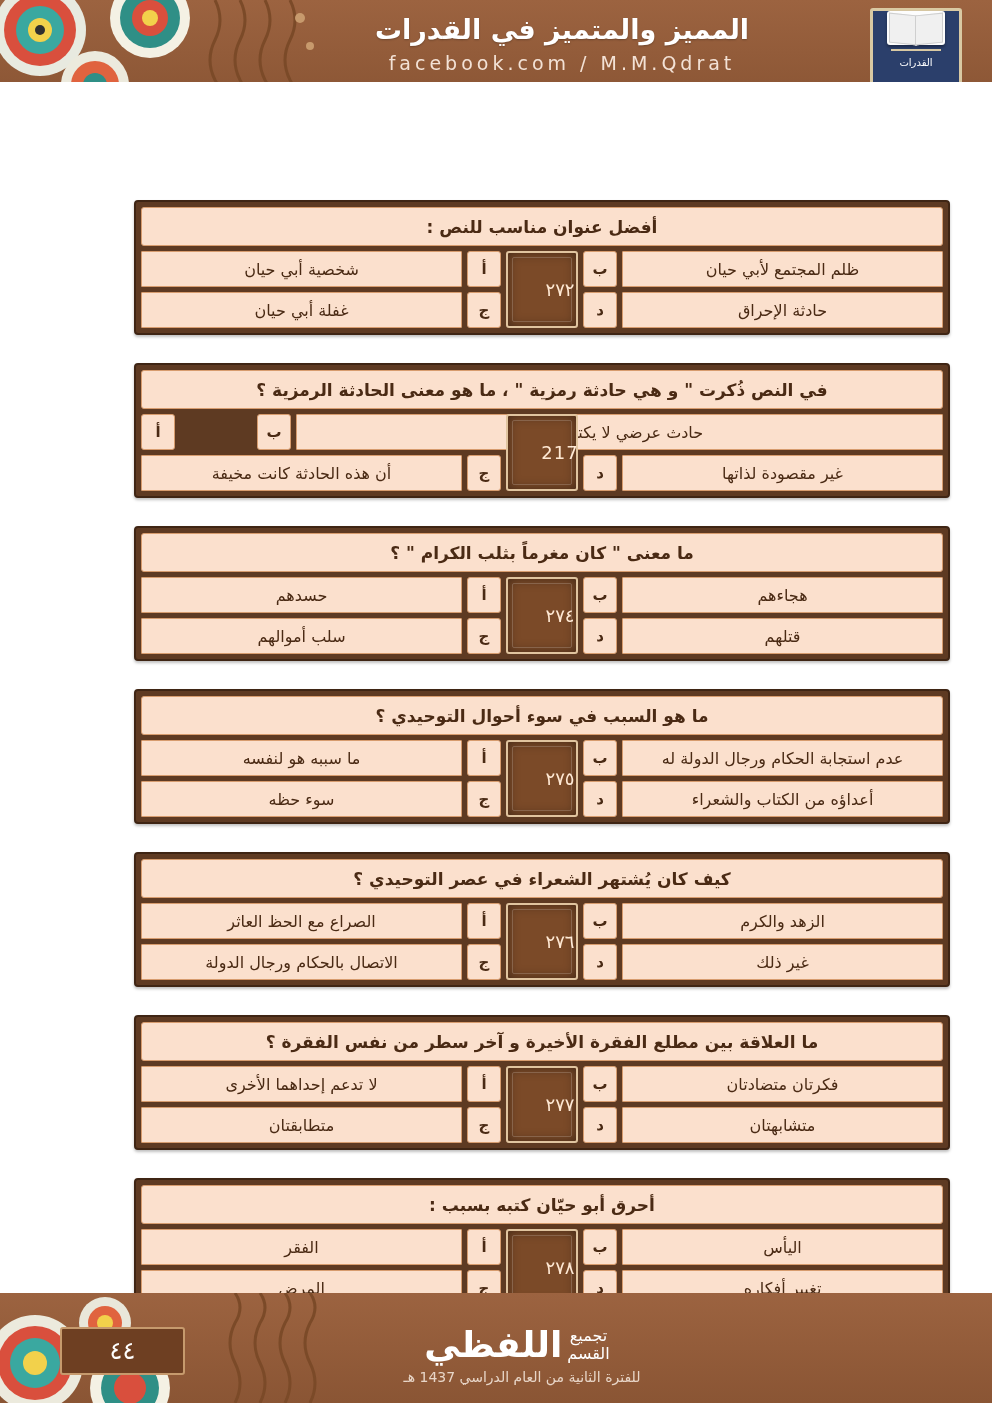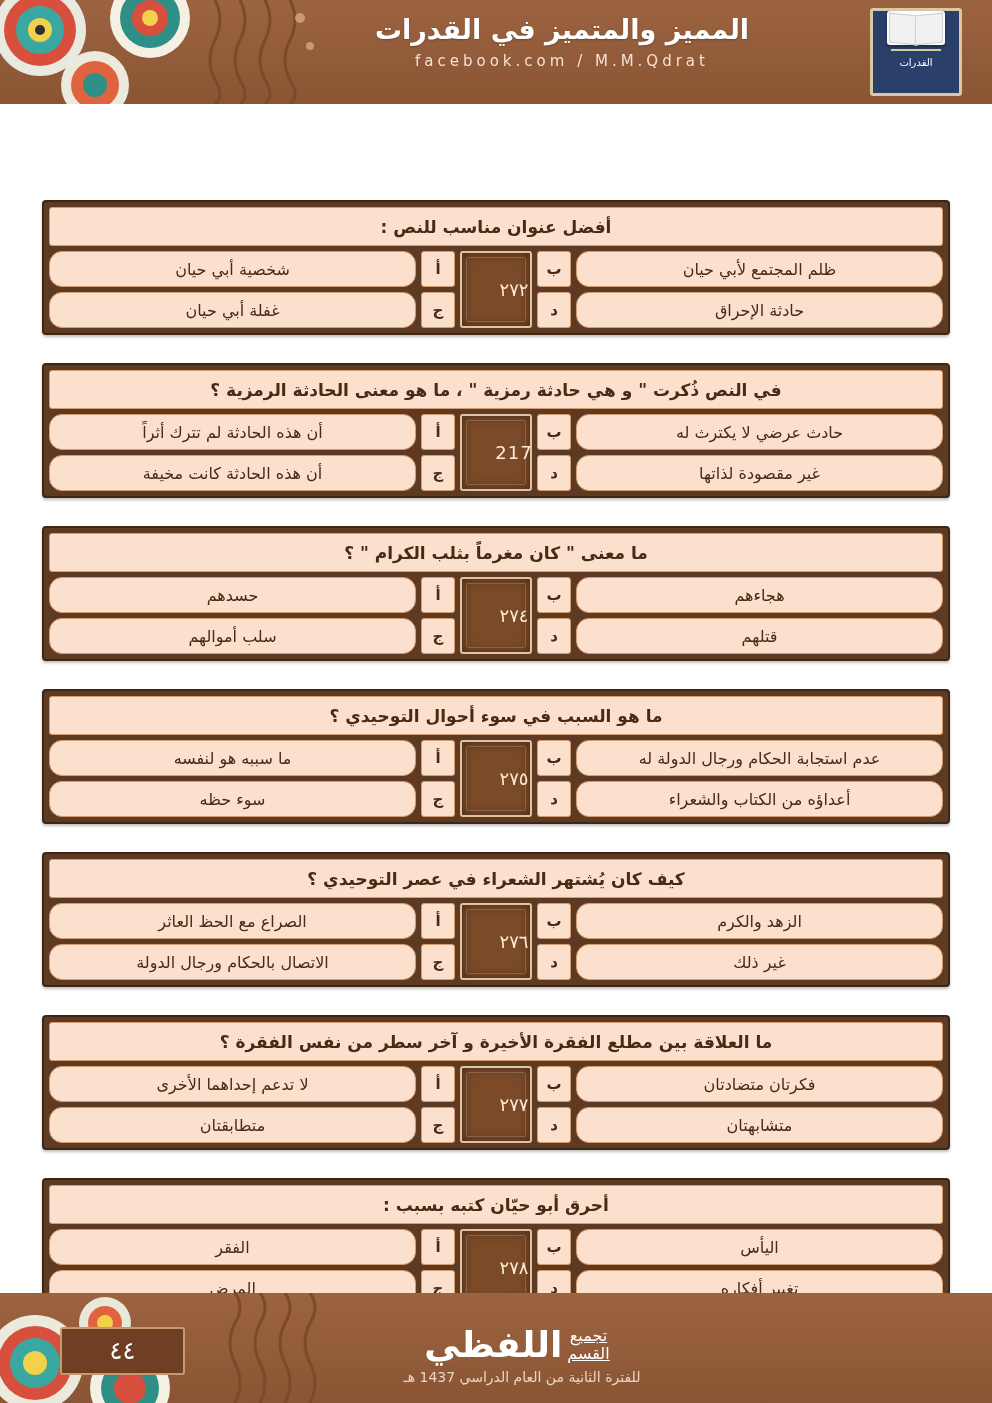--- a/index.html
+++ b/index.html
@@ -7,42 +7,42 @@
   body {
     width: 992px; height: 1403px;
     background: #ffffff;
     font-family: "DejaVu Sans", "Liberation Sans", sans-serif;
     position: relative;
     overflow: hidden;
   }
 
   
   .header {
-    position: absolute; top:0; left:0; width:992px; height:104px;
+    position: absolute; top:0; left:0; width:992px; height:82px;
     background: #8b5a3c;
     overflow: hidden;
   }
   .header-band {
     position:absolute; top:0; left:0; width:100%; height:104px;
     background: linear-gradient(180deg,#9c6340 0%, #8a5534 100%);
   }
   .header-deco {
     position:absolute; top:0; left:0; width:330px; height:104px;
     overflow:hidden;
   }
   .header-title-wrap {
     position:absolute; right:180px; top:14px; width:500px; text-align:center;
     color:#ffffff;
   }
   .header-title {
     font-size:27px; font-weight:bold; letter-spacing:1px; line-height:1.2;
     text-shadow:0 1px 2px rgba(0,0,0,.25);
   }
   .header-sub {
-    font-size:15px; letter-spacing:4px; margin-top:6px; color:#f3e2d6;
+    font-size:19px; letter-spacing:4px; margin-top:6px; color:#f3e2d6;
     direction:ltr;
   }
   .logo-box {
     position:absolute; right:30px; top:8px; width:92px; height:88px;
     background:#2b3f6b; border:3px solid #d9c9a3; border-radius:3px;
     display:flex; flex-direction:column; align-items:center; 
   }
   .logo-book {
     width:58px; height:34px; background:#fdfdfd; border-radius:3px;
     position:relative; box-shadow:0 2px 3px rgba(0,0,0,.35);
@@ -60,31 +60,31 @@
   .footer {
     position:absolute; bottom:0; left:0; width:992px; height:110px;
     background: linear-gradient(180deg,#9c6340 0%, #8a5534 100%);
     overflow:hidden;
   }
   .footer-deco { position:absolute; bottom:0; left:0; width:340px; height:110px; overflow:hidden;}
   .footer-title-wrap{
     position:absolute; right:230px; bottom:18px; width:480px; text-align:center; color:#fff;
   }
   .ft-main { font-size:36px; font-weight:bold; display:inline-block; vertical-align:middle;}
-  .ft-small{ font-size:16px; display:inline-block; vertical-align:middle; margin-right:10px; line-height:1.1; text-align:center;text-decoration:underline;}
+  .ft-small{ font-size:16px; display:inline-block; vertical-align:middle; margin-right:10px; line-height:1.1; text-align:center;}
   .ft-note { font-size:14px; color:#e8d6c8; margin-top:4px; letter-spacing:1px;}
   .page-num {
     position:absolute; left:60px; bottom:28px; width:125px; height:48px;
     background:#6e3f22; border:2px solid #c69a6d; border-radius:3px;
     color:#fff; font-size:24px; display:flex; align-items:center; justify-content:center;
   }
 
   
   .content {
-    position:absolute; top:200px; right:42px; width:908px;
+    position:absolute; top:200px; right:42px; width:816px;
   }
   .qblock {
     margin-bottom:28px;
     background:#5e3a22;
     border:2px solid #3f2514;
     border-radius:4px;
     padding:5px;
     position:relative;
     box-shadow:0 2px 3px rgba(0,0,0,.25);
   }
@@ -102,21 +102,21 @@
   .opts {
     position:relative;
     display:flex;
     flex-direction:column;
     gap:5px;
   }
   .optrow { display:flex; gap:5px; }
   .cell {
     background:#fbe0cd;
     border:1px solid #d79c6e;
-    border-radius:13px;
+    border-radius:1px;
     color:#4a2a14;
     font-size:16px;
     height:36px;
     display:flex; align-items:center; justify-content:center;
     padding:0 8px;
     flex:1;
   }
   .label {
     flex:0 0 34px;
     background:#fbe0cd;
@@ -215,21 +215,20 @@
       </div>
     </div>
     <div class="qblock">
       <div class="qtext">في النص ذُكرت " و هي حادثة رمزية " ، ما هو معنى الحادثة الرمزية ؟</div>
       <div class="opts">
         <div class="optrow">
           <div class="cell">حادث عرضي لا يكترث له</div>
           <div class="label">ب</div>
           <div class="spacer"></div>
           <div class="label">أ</div>
-          <div class="cell">أن هذه الحادثة لم تترك أثراً</div>
         </div>
         <div class="optrow">
           <div class="cell">غير مقصودة لذاتها</div>
           <div class="label">د</div>
           <div class="spacer"></div>
           <div class="label">ج</div>
           <div class="cell">أن هذه الحادثة كانت مخيفة</div>
         </div>
         <div class="qnum">217</div>
       </div>

